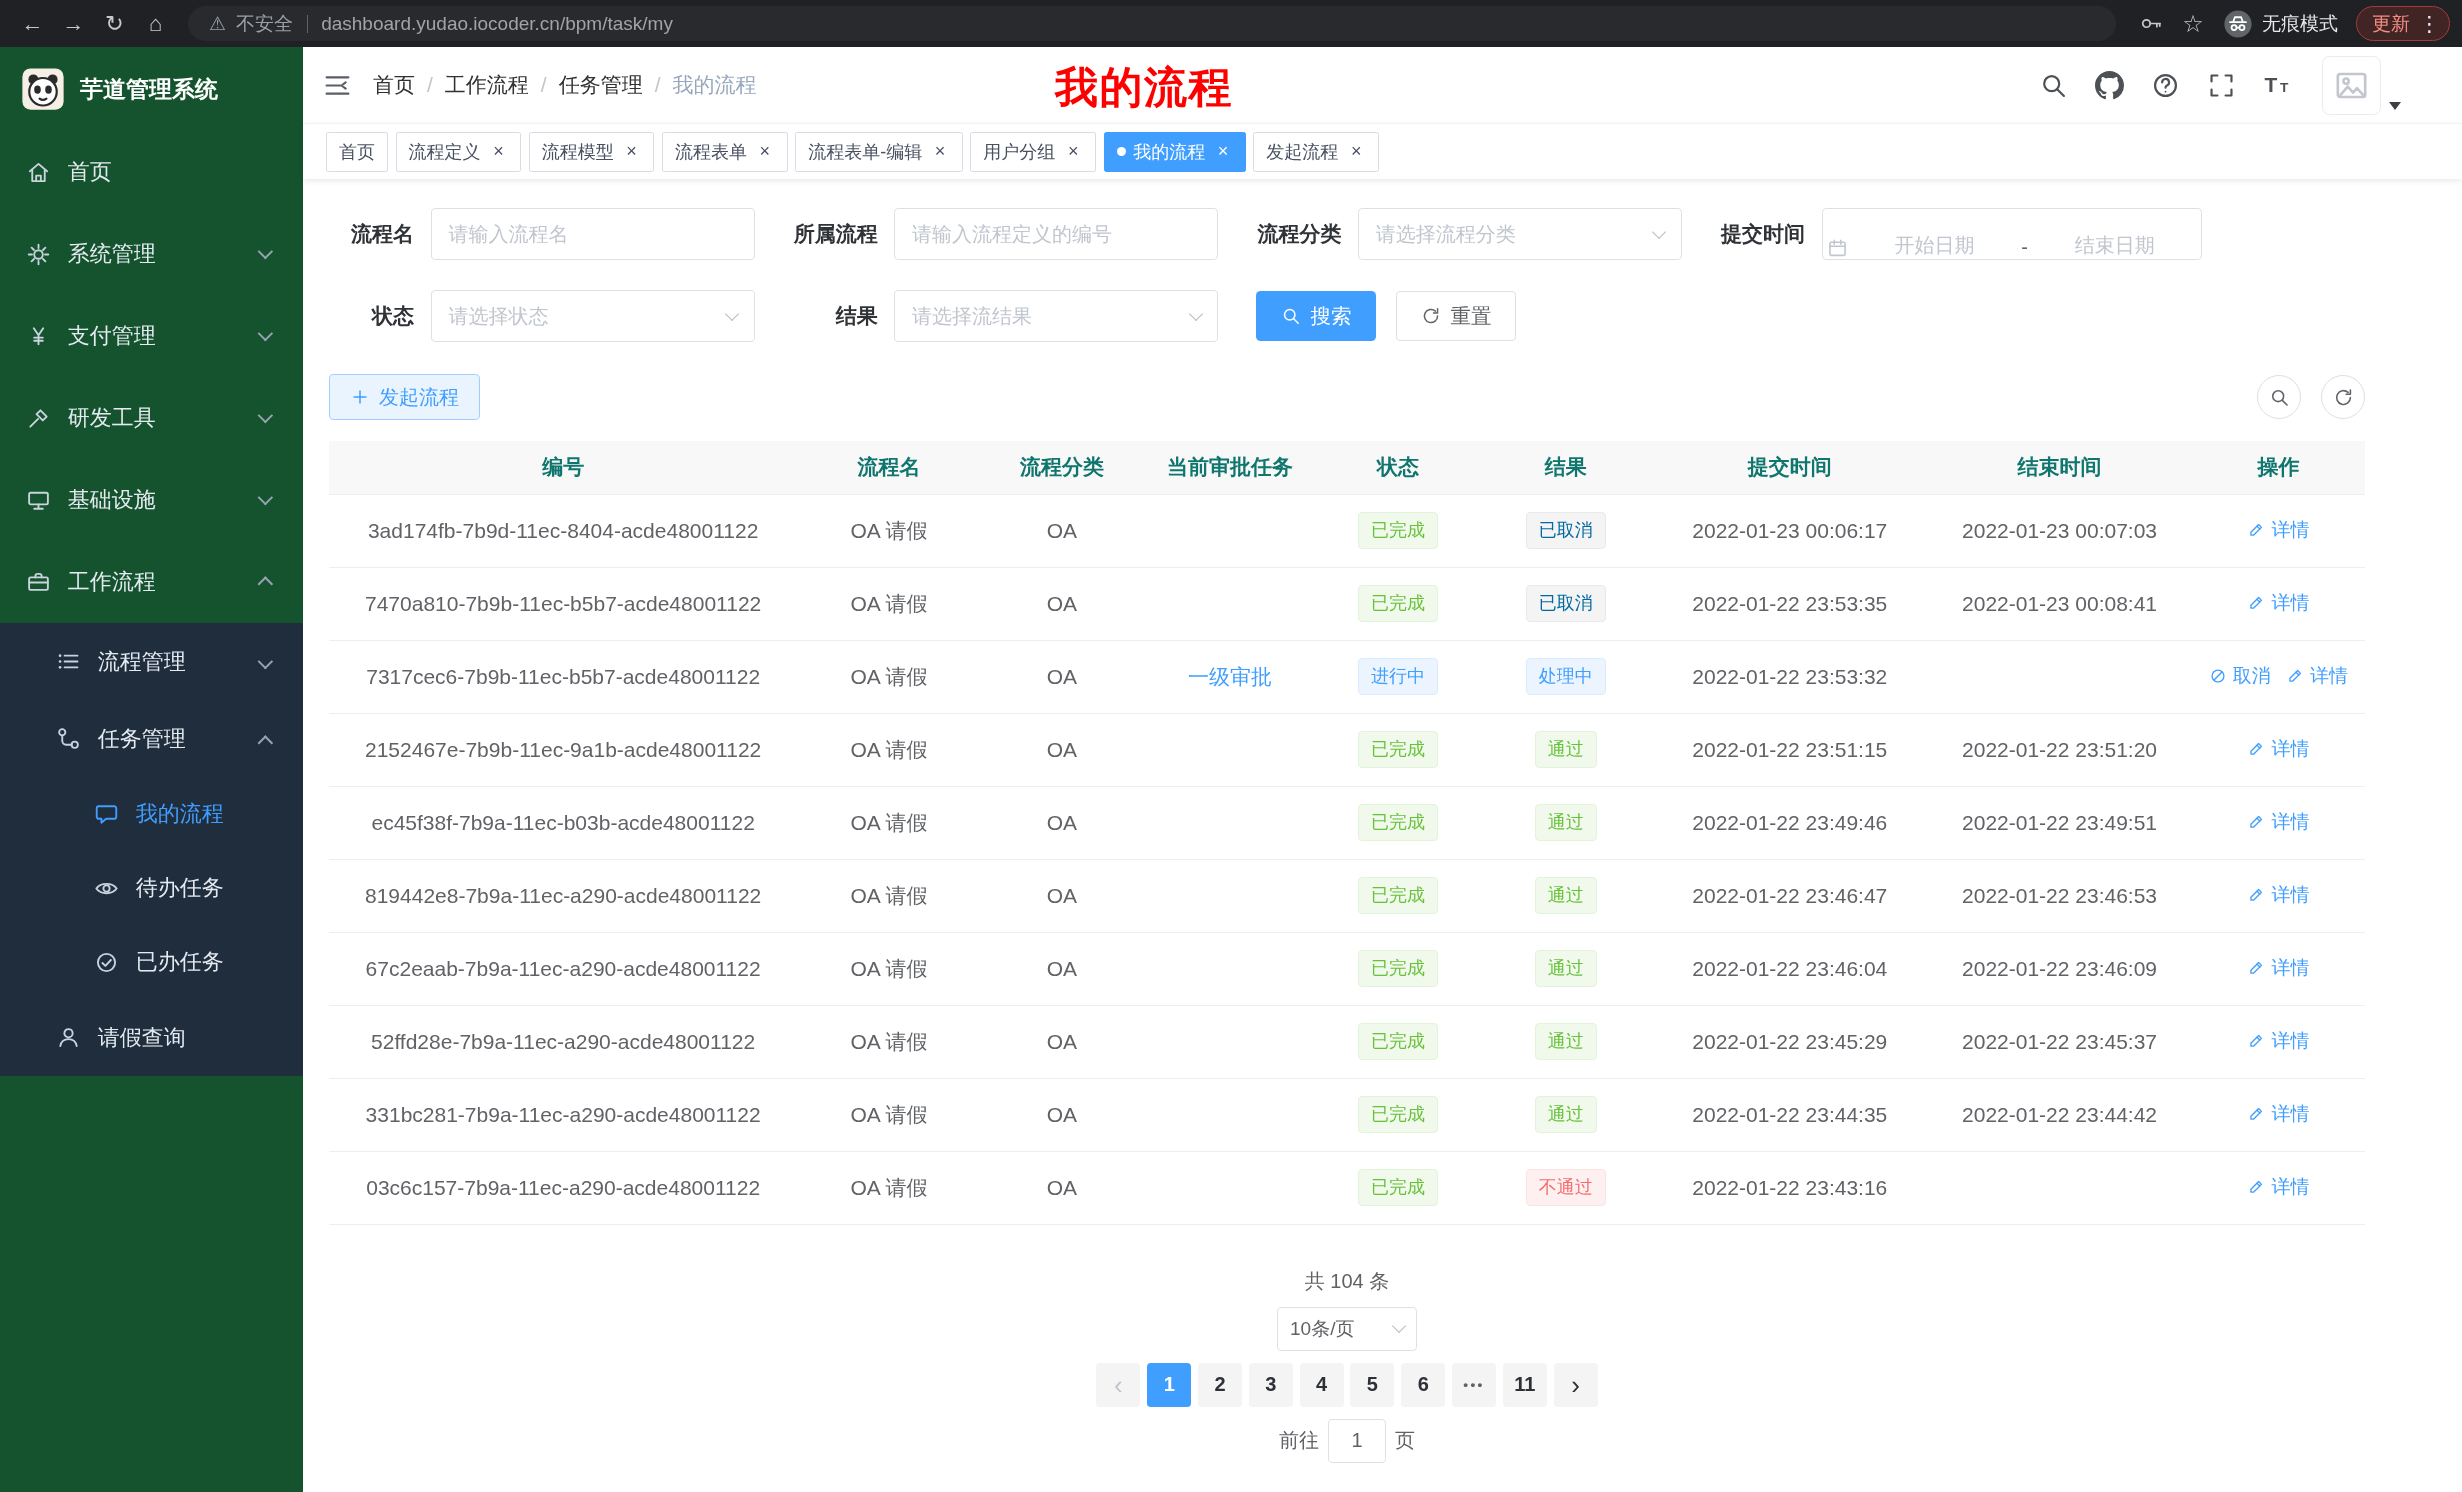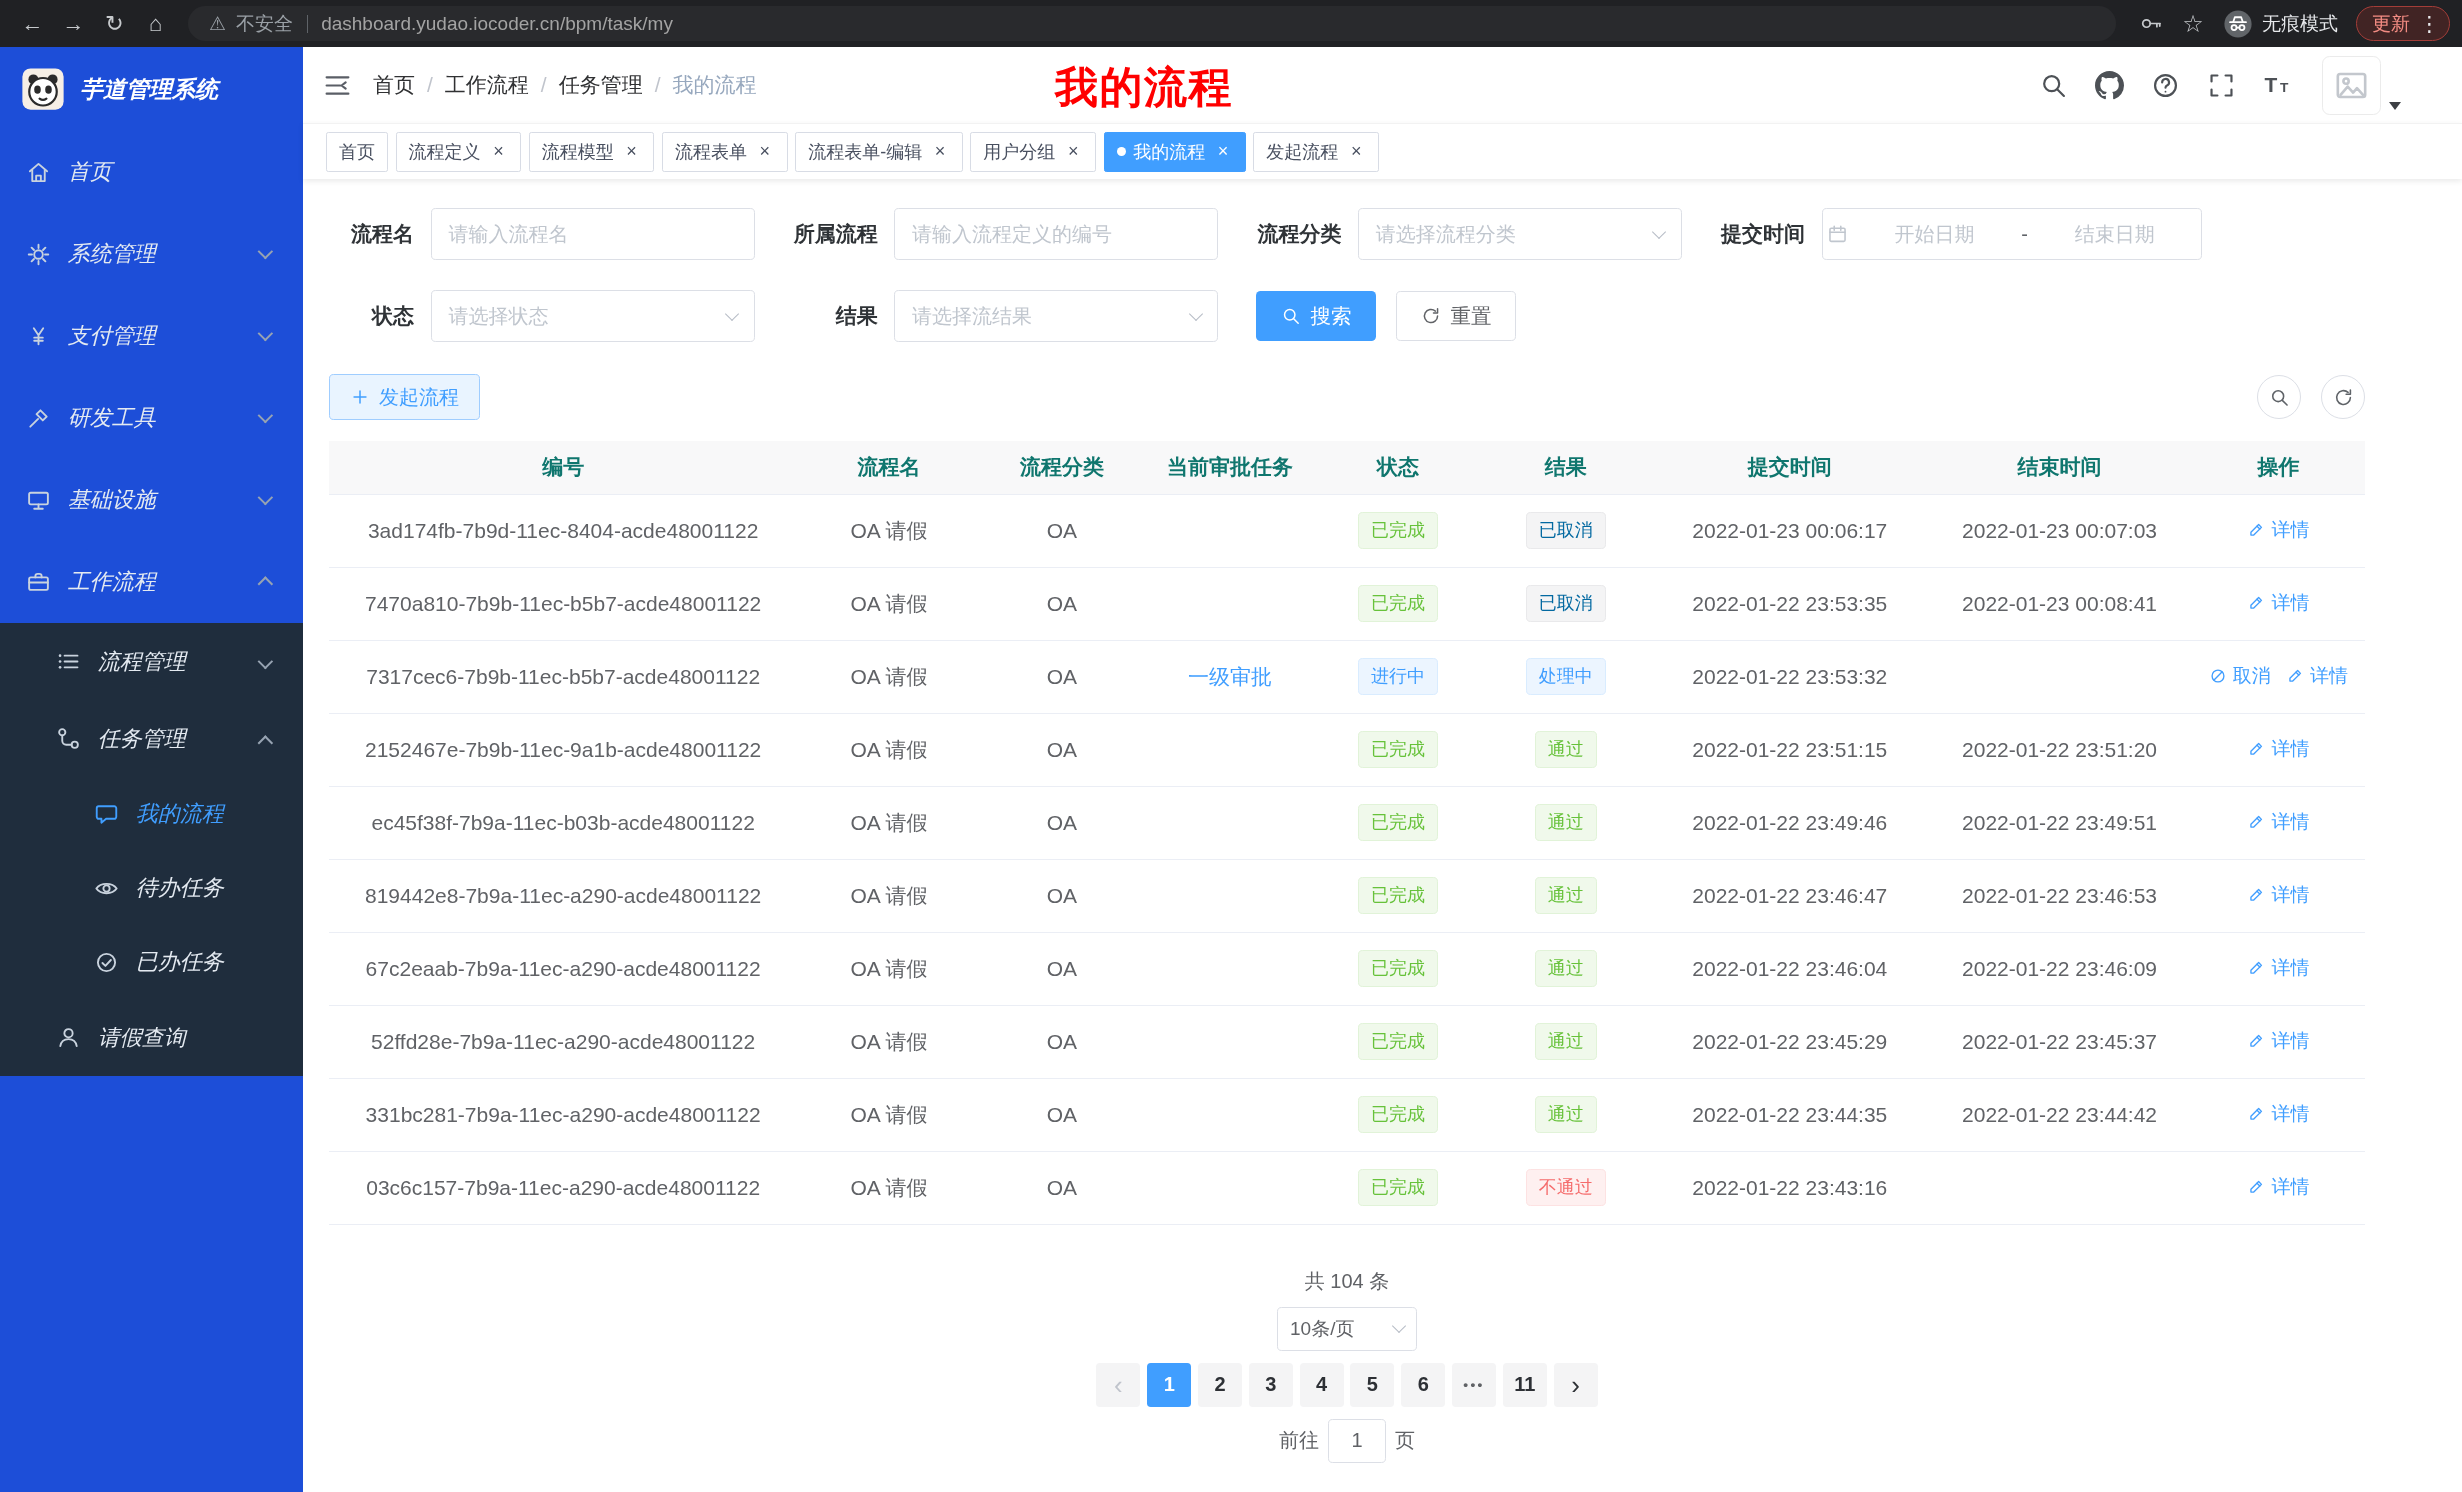--- a/index.html
+++ b/index.html
@@ -20,21 +20,21 @@
   .omnibox .divider{width:0.8px;height:18px;background:#5f6368;margin:0 13.7px;}
   .omnibox .url{color:#a3a3a3;}
   .chrome-right{display:flex;align-items:center;margin-left:12px;gap:18px;color:#c6c9cc;}
   .incognito{display:flex;align-items:center;gap:9px;color:#e8eaed;font-size:19px;}
   .update-pill{display:flex;align-items:center;gap:9px;height:35px;padding:0 9px 0 15px;border:0.8px solid #a33d38;
     border-radius:18px;background:rgba(217,48,37,.18);color:#f28b82;font-size:19px;cursor:pointer;}
   .update-pill .kebab{color:#e8eaed;font-size:21px;}
 
   
   .app{display:flex;height:1446px;}
-  .sidebar{width:303px;flex-shrink:0;background:#1d4ed8;display:flex;flex-direction:column;font-style:italic;}
+  .sidebar{width:303px;flex-shrink:0;background:#14532d;display:flex;flex-direction:column;}
   .logo-row{height:84px;display:flex;align-items:center;padding:0 21px;gap:15px;cursor:pointer;}
   .logo-avatar{width:44px;height:44px;border-radius:7.6px;overflow:hidden;font-size:44px;display:flex;}
   .logo-title{color:#fff;font-size:23px;font-weight:700;white-space:nowrap;}
   .menu-item{position:relative;display:flex;align-items:center;height:82px;padding:0 26px;color:#e4eaf1;font-size:22px;cursor:pointer;}
   .menu-item .mi{font-size:25px;margin-right:16.7px;color:#c9d3de;}
   .menu-item.sub{background:#1f2d3d;height:77px;}
   .menu-item.lvl2{padding-left:56px;}
   .menu-item.lvl3{padding-left:94px;height:74px;}
   .menu-item.active{color:#409eff;}
   .menu-item.active .mi{color:#409eff;}
@@ -76,21 +76,21 @@
   .form-label{font-size:21px;font-weight:700;color:#2f3337;margin-right:16.7px;white-space:nowrap;}
   .form-label.w1{min-width:85px;text-align:right;}
   .form-label.w2{min-width:91px;text-align:right;}
   .el-input{width:324px;height:52px;border:0.8px solid #dcdfe6;border-radius:4.6px;padding:0 16.7px;font-size:20px;
     color:#606266;outline:none;font-family:inherit;background:#fff;}
   .el-input::placeholder{color:#c0c6ce;}
   .el-select{width:324px;height:52px;border:0.8px solid #dcdfe6;border-radius:4.6px;display:flex;align-items:center;
     justify-content:space-between;padding:0 16.7px;font-size:20px;color:#c0c6ce;background:#fff;cursor:pointer;}
   .sel-caret{width:10px;height:10px;border-right:1.8px solid #b6bcc6;border-bottom:1.8px solid #b6bcc6;
     transform:rotate(45deg);margin-top:-4.6px;flex-shrink:0;}
-  .date-range{width:380px;height:52px;border:0.8px solid #dcdfe6;border-radius:4.6px;display:flex;align-items:center;
+  .date-range{width:380px;height:52px;border:0.8px solid #dcdfe6;border-radius:4.6px;display:flex;align-items:flex-end;
     padding:0 4px;font-size:20px;color:#c0c6ce;gap:4.6px;background:#fff;cursor:pointer;}
   .date-range .icon{font-size:21px;color:#c0c6ce;}
   .date-part{flex:1;text-align:center;}
   .date-sep{color:#5f6368;}
   .btn{display:inline-flex;align-items:center;justify-content:center;gap:9px;height:50px;padding:0 24px;border-radius:4.6px;
     font-size:20.5px;cursor:pointer;border:0.8px solid transparent;font-family:inherit;background:#fff;}
   .btn .icon{font-size:20px;}
   .btn-primary{background:#409eff;color:#fff;}
   .btn-default{border-color:#dcdfe6;color:#606266;}
   .btn-create{height:46px;padding:0 20px;font-size:20px;background:#e9f4ff;border-color:#9fcdff;color:#409eff;}

